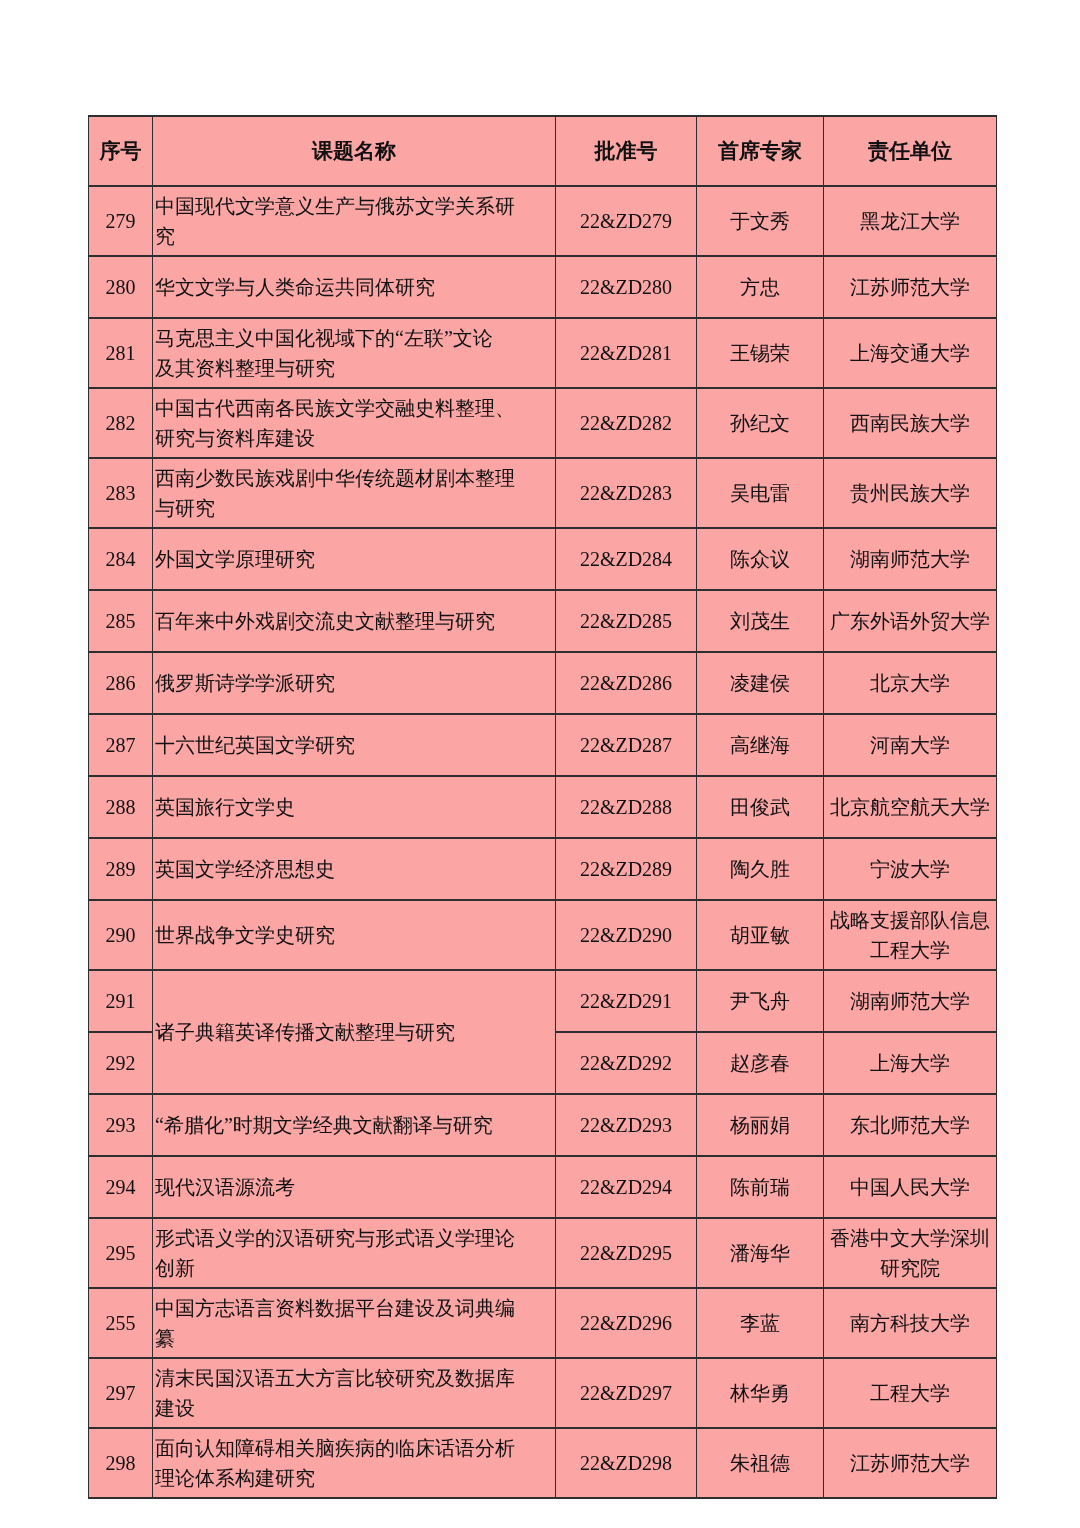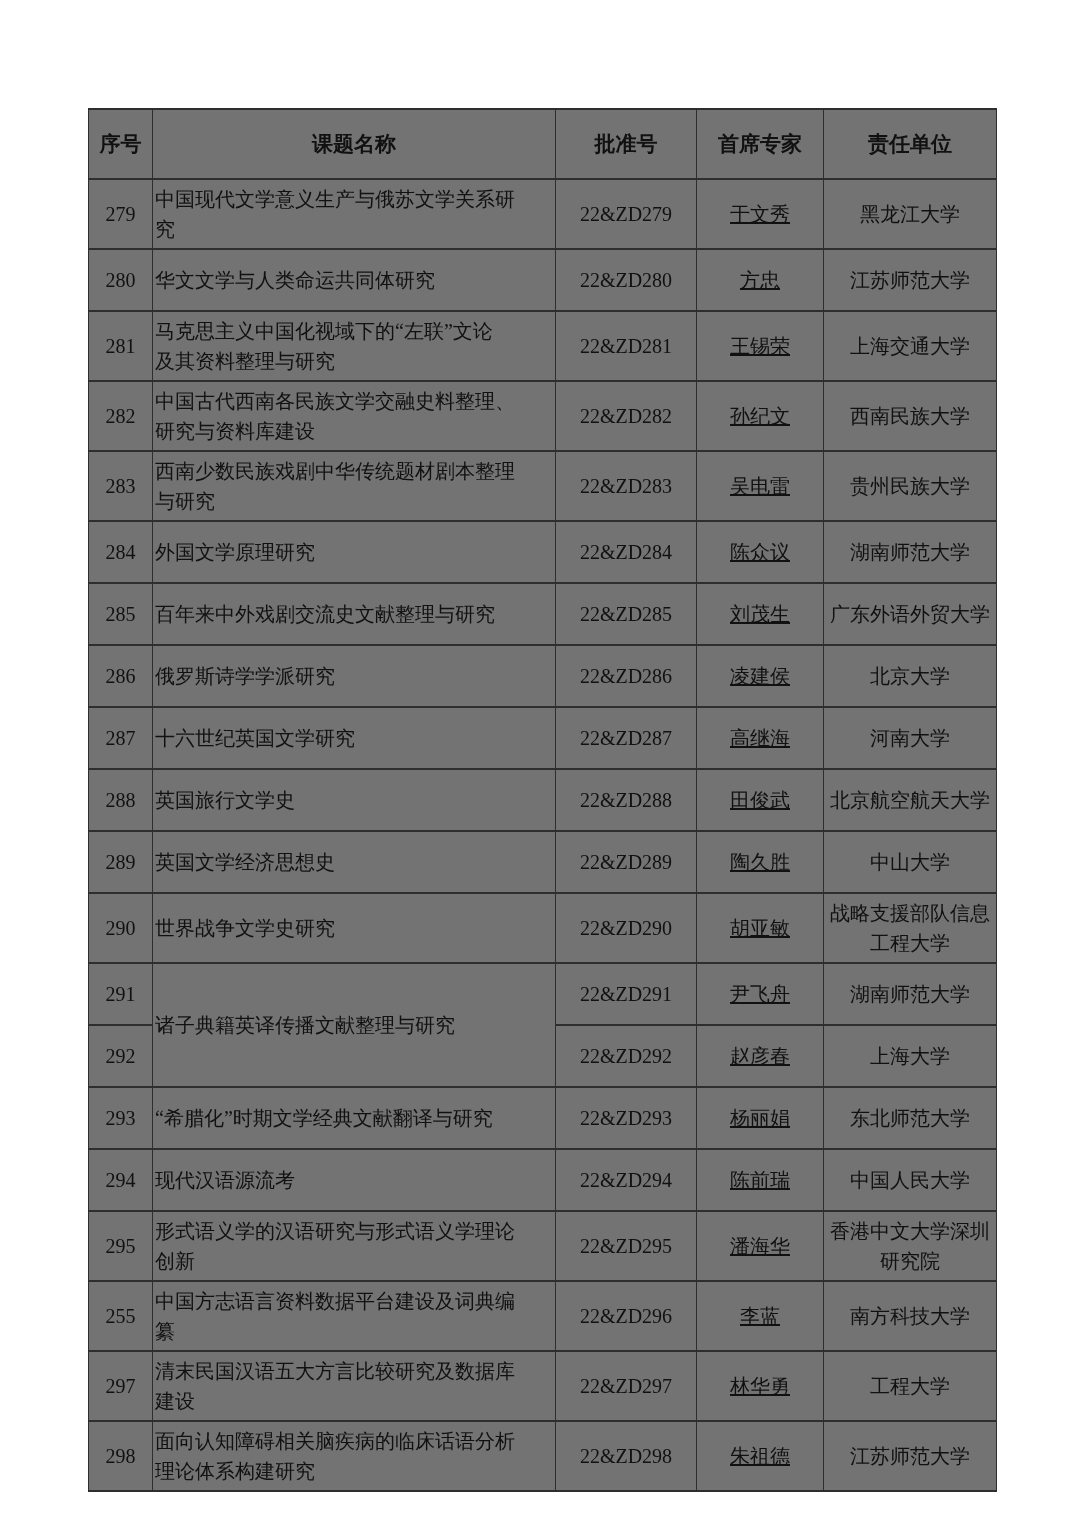--- a/index.html
+++ b/index.html
@@ -16,25 +16,25 @@
   }
   .page {
     position: absolute;
     left: 0; top: 0;
     width: 1080px; height: 1528px;
     background: #ffffff;
   }
   table.projects {
     position: absolute;
     left: 88px;
-    top: 108px;
+    top: 115px;
     width: 908px;
     border-collapse: collapse;
     table-layout: fixed;
-    background: #737373;
+    background: #fca5a5;
     padding-left: 44px;
   }
   table.projects th,
   table.projects td {
     border-left: 1.5px solid #2e2e2e;
     border-right: 1.5px solid #2e2e2e;
     border-top: 2px solid #2e2e2e;
     border-bottom: 2px solid #2e2e2e;
     vertical-align: middle;
     padding: 4px 2px;
@@ -48,21 +48,21 @@
     font-weight: bold;
     font-size: 21px;
     text-align: center;
   }
   table.projects td {
     height: 52px;
   }
   td.cell-no     { text-align: center; }
   td.cell-title  { text-align: left; padding-left: 6px; padding-right: 4px; white-space: pre-line; }
   td.cell-grant  { text-align: center; }
-  td.cell-expert { text-align: center; text-decoration: underline; }
+  td.cell-expert { text-align: center; }
   td.cell-org    { text-align: center; white-space: pre-line; padding-left: 1px; padding-right: 1px; }
   .page-number {
     position: absolute;
     left: 0;
     top: 1450px;
     width: 1080px;
     text-align: center;
     font-size: 20px;
     color: #222222;
   }
@@ -162,21 +162,21 @@
           <td class="cell-title">英国旅行文学史</td>
           <td class="cell-grant">22&amp;ZD288</td>
           <td class="cell-expert">田俊武</td>
           <td class="cell-org">北京航空航天大学</td>
         </tr>
         <tr>
           <td class="cell-no">289</td>
           <td class="cell-title">英国文学经济思想史</td>
           <td class="cell-grant">22&amp;ZD289</td>
           <td class="cell-expert">陶久胜</td>
-          <td class="cell-org">中山大学</td>
+          <td class="cell-org">宁波大学</td>
         </tr>
         <tr>
           <td class="cell-no">290</td>
           <td class="cell-title">世界战争文学史研究</td>
           <td class="cell-grant">22&amp;ZD290</td>
           <td class="cell-expert">胡亚敏</td>
           <td class="cell-org">战略支援部队信息
 工程大学</td>
         </tr>
         <tr>

